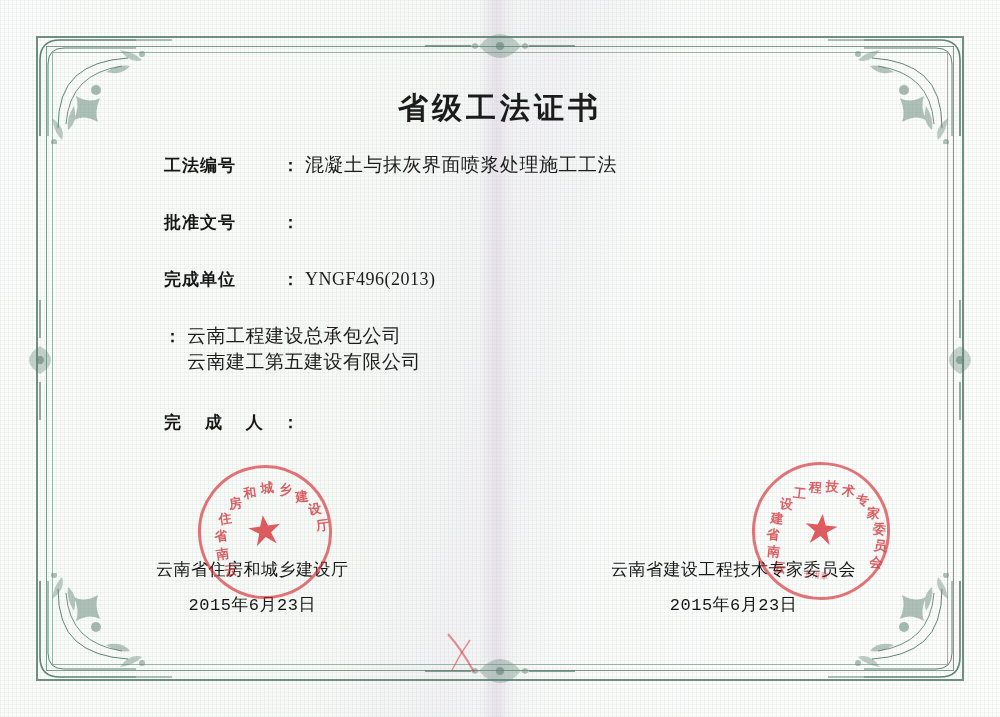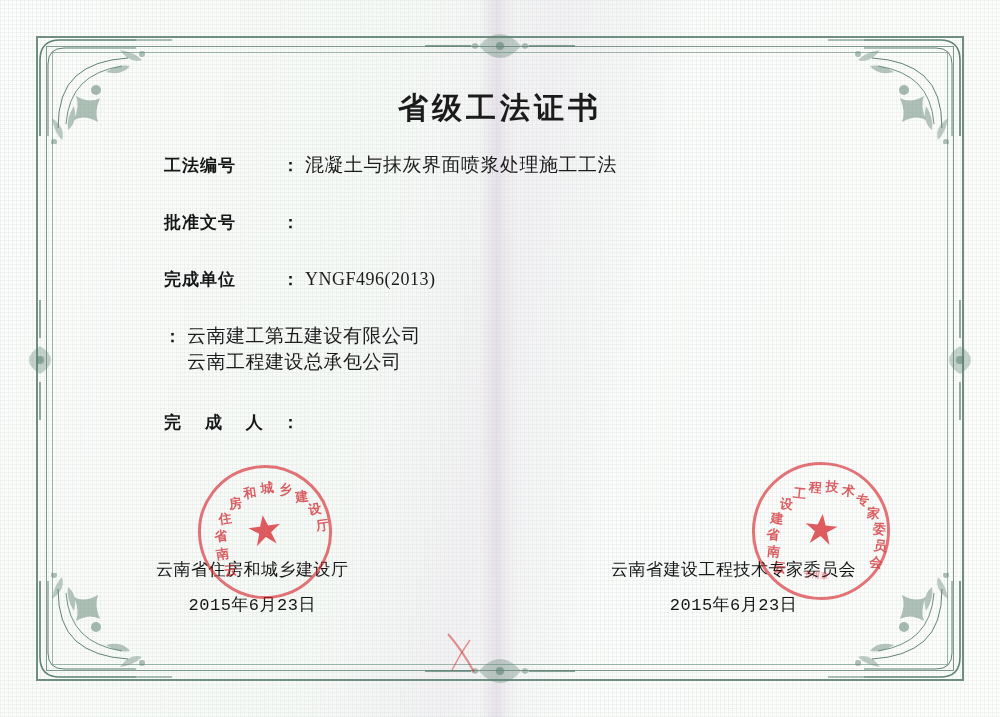--- a/index.html
+++ b/index.html
@@ -397,22 +397,22 @@
 
       <div class="field-row">
         <div class="field-label">完成单位</div>
         <div class="field-colon">：</div>
         <div class="field-value serif">YNGF496(2013)</div>
       </div>
 
       <div class="field-row row-unit">
         <div class="field-colon">：</div>
         <div class="field-value">
+          <span class="line2">云南工程建设总承包公司</span>
           <span class="line2">云南建工第五建设有限公司</span>
-          <span class="line2">云南工程建设总承包公司</span>
         </div>
       </div>
 
       <div class="field-row row-people">
         <div class="field-label spaced">完 成 人</div>
         <div class="field-colon">：</div>
       </div>
 
     </div>
 

